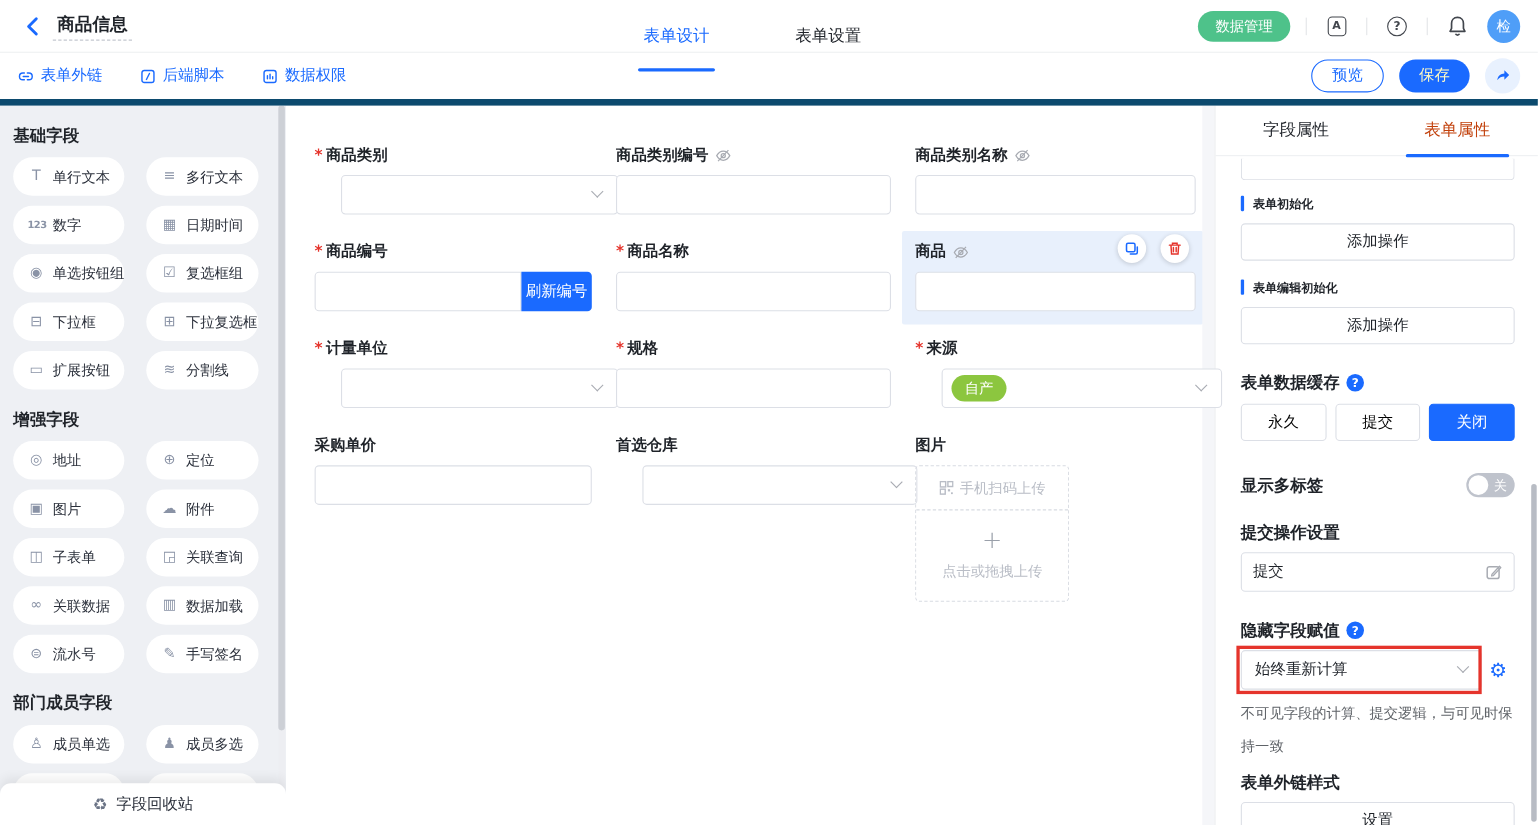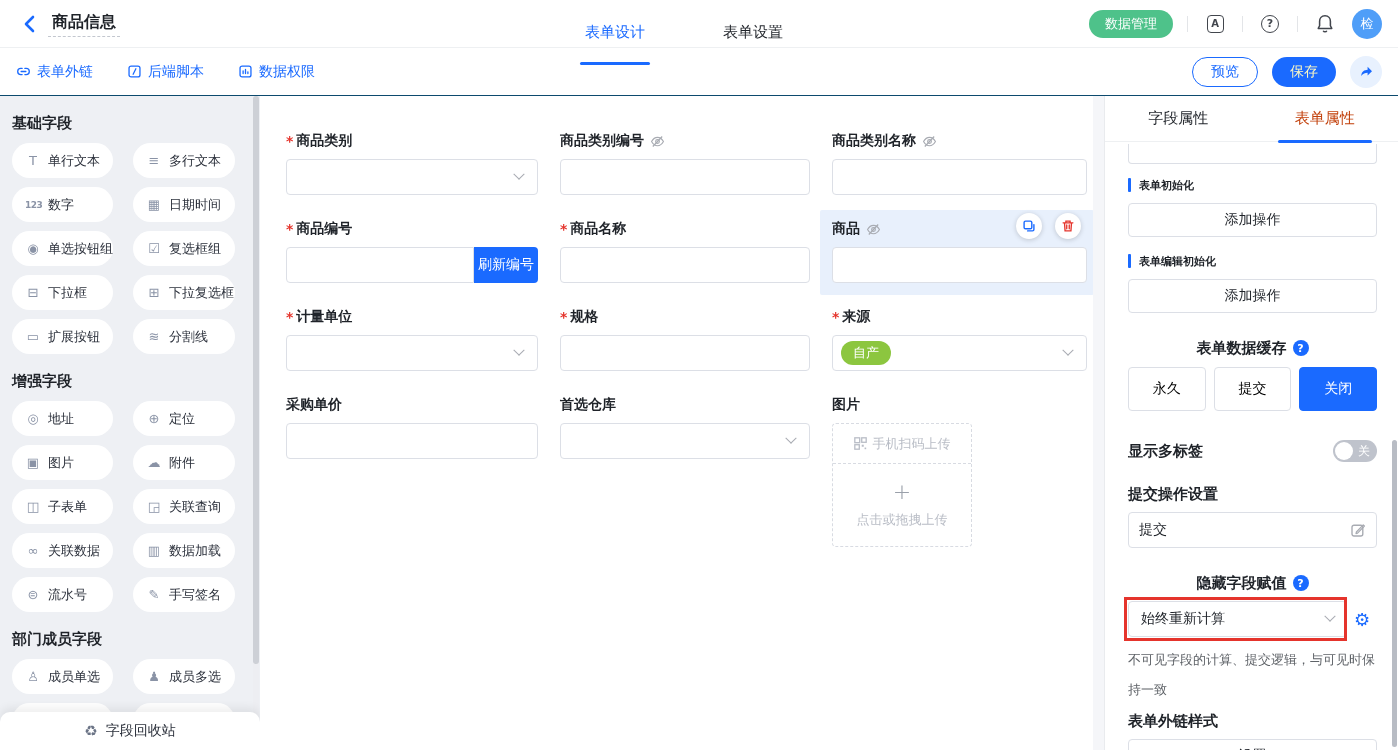--- a/index.html
+++ b/index.html
@@ -22,21 +22,21 @@
   .hdr-icon { width:26px; height:26px; display:flex; align-items:center; justify-content:center; color:#42464d; cursor:pointer; }
   .book-box { width:17px; height:18px; border:1.6px solid #42464d; border-radius:4px; font-size:10px; font-weight:bold;
     display:flex; align-items:center; justify-content:center; }
   .help-circle { width:18px; height:18px; border:1.6px solid #42464d; border-radius:50%; font-size:11px; font-weight:bold;
     display:flex; align-items:center; justify-content:center; }
   .avatar { width:30px; height:30px; border-radius:50%; background:#4f9ef8; color:#fff; font-size:13px;
     display:flex; align-items:center; justify-content:center; cursor:pointer; }
 
   
   .sub-toolbar { position:absolute; left:0; top:48px; width:1398px; height:48px; background:#fff;
-    border-bottom:1px solid #0c4a6e; display:flex; align-items:center; padding:0 16px; z-index:29; }
+    border-bottom:6px solid #0c4a6e; display:flex; align-items:center; padding:0 16px; z-index:29; }
   .tool-link { display:flex; align-items:center; gap:6px; color:#1a6aff; font-size:14px; margin-right:34px; cursor:pointer; }
   .toolbar-right { margin-left:auto; display:flex; align-items:center; gap:14px; }
   .btn-preview { height:30px; padding:0 18px; border-radius:15px; border:1px solid #1a6aff; color:#1a6aff;
     background:#fff; font-size:14px; cursor:pointer; }
   .btn-save { height:30px; padding:0 18px; border-radius:15px; border:none; color:#fef9c3; background:#1a6aff;
     font-size:14px; cursor:pointer; }
   .share-circle { width:32px; height:32px; border-radius:50%; background:#e8f1fe; display:flex; align-items:center;
     justify-content:center; cursor:pointer; }
 
   
@@ -58,21 +58,21 @@
   .canvas { position:absolute; left:260px; top:96px; width:844px; bottom:0; background:#fff; padding:35px 0 0 26px; }
   .canvas-gutter { position:absolute; right:0; top:0; width:11px; height:100%; background:#f5f6f9; }
   .form-grid { display:grid; grid-template-columns:252px 250px 255px; column-gap:22px; row-gap:24px; }
   .fcell { position:relative; }
   .fcell > * { position:relative; z-index:1; }
   .fcell.selected::before { content:""; position:absolute; left:-12px; right:-7px; top:-9px; bottom:-12px;
     background:#e8f0fc; z-index:0; border-radius:2px; }
   .flabel { display:flex; align-items:center; gap:6px; height:20px; margin-bottom:8px; font-weight:bold; font-size:14px; }
   .star { color:#e5342c; margin-right:-3px; font-weight:bold; }
   .ctrl { height:36px; border:1px solid #dcdfe6; border-radius:4px; background:#fff; width:100%; }
-  .select { display:flex; align-items:center; justify-content:space-between; padding:0 14px 0 8px; cursor:pointer; }
+  .select { display:flex; align-items:center; justify-content:space-between; padding:0 14px 0 8px; cursor:pointer;margin-left:24px; }
   .chevron { width:8px; height:8px; border-right:1.6px solid #a8abb2; border-bottom:1.6px solid #a8abb2;
     transform:rotate(45deg) translate(-2px,-2px); flex:none; }
   .input-btn-row { display:flex; width:100%; }
   .input-btn-row .ctrl { flex:1; border-radius:4px 0 0 4px; }
   .btn-refresh { width:64px; height:36px; background:#1a6aff; color:#fff; border:none; border-radius:0 4px 4px 0;
     font-size:14px; cursor:pointer; flex:none; }
   .tag-green { height:24px; padding:0 12px; border-radius:12px; color:#fff; font-size:13px; display:flex; align-items:center; }
   .field-actions { position:absolute; top:-6px; right:6px; display:flex; gap:13px; z-index:3; }
   .action-circle { width:26px; height:26px; border-radius:50%; background:#fff; box-shadow:0 1px 5px rgba(0,0,0,.18);
     display:flex; align-items:center; justify-content:center; cursor:pointer; }
@@ -95,38 +95,38 @@
     overflow:hidden; position:relative; cursor:pointer; background:#fff; }
   .clipped-btn span { position:absolute; top:-16px; left:0; width:100%; text-align:center; font-size:14px; color:#1f2329; }
   .p-heading { display:flex; align-items:center; gap:8px; font-size:11px; font-weight:bold; margin-top:11px; height:20px; }
   .blue-bar { width:3px; height:14px; background:#1a6aff; border-radius:1px; flex:none; }
   .p-label { display:flex; align-items:center; gap:6px; font-size:15px; font-weight:bold; height:20px; }
   .help-dot { width:16px; height:16px; border-radius:50%; background:#1a6aff; color:#fff; font-size:11px; font-weight:bold;
     display:flex; align-items:center; justify-content:center; cursor:pointer; }
   .btn-block { width:100%; height:34px; border:1px solid #dcdfe6; border-radius:4px; background:#fff; font-size:14px;
     color:#1f2329; cursor:pointer; margin-top:8px; font-family:inherit; }
   .opt-row { display:flex; gap:8px; margin-top:9px; }
-  .opt-btn { flex:1; height:44px; border:1px solid #dcdfe6; border-radius:4px; background:#fff; font-size:14px;
+  .opt-btn { flex:1; height:34px; border:1px solid #dcdfe6; border-radius:4px; background:#fff; font-size:14px;
     cursor:pointer; font-family:Liberation Serif, serif; }
   .opt-btn.active { background:#1a6aff; border-color:#1a6aff; color:#fff; }
   .toggle-row { display:flex; align-items:center; justify-content:space-between; margin-top:29px; }
   .toggle { width:44px; height:22px; border-radius:11px; background:#bfc3cc; position:relative; cursor:pointer; }
   .toggle .knob { position:absolute; left:2px; top:2px; width:18px; height:18px; border-radius:50%; background:#fff; }
   .toggle .t-label { position:absolute; right:7px; top:3px; color:#fff; font-size:12px; }
   .submit-input { margin-top:8px; height:36px; border:1px solid #dcdfe6; border-radius:4px; display:flex;
     align-items:center; justify-content:space-between; padding:0 10px; cursor:text; }
   .assign-row { margin-top:8px; display:flex; align-items:center; height:36px; position:relative; }
   .assign-select { flex:1; height:36px; border:1px solid #dcdfe6; border-radius:4px; display:flex; align-items:center;
     justify-content:space-between; padding:0 12px; cursor:pointer; background:#fff; }
   .red-annotation { position:absolute; left:-4px; top:-4px; bottom:-4px; right:30px; border:3px solid #e5342c;
     pointer-events:none; z-index:4; }
   .gear-btn { width:30px; height:36px; display:flex; align-items:center; justify-content:center; color:#1a6aff;
     font-size:18px; cursor:pointer; flex:none; }
   .note-text { margin-top:8px; font-size:13px; color:#5f6368; line-height:30px; }
-  .mt-label { margin-top:25px;justify-content:center; }
+  .mt-label { margin-top:25px; }
   .mt-label-sm { margin-top:22px; }
   .window-scrollbar { position:absolute; right:1px; top:440px; width:5px; bottom:3px; background:#b8bcc4;
     border-radius:3px; z-index:40; }
   svg { display:block; }
 </style>
 </head>
 <body>
 
 <div class="top-header">
   <div class="back-btn">

